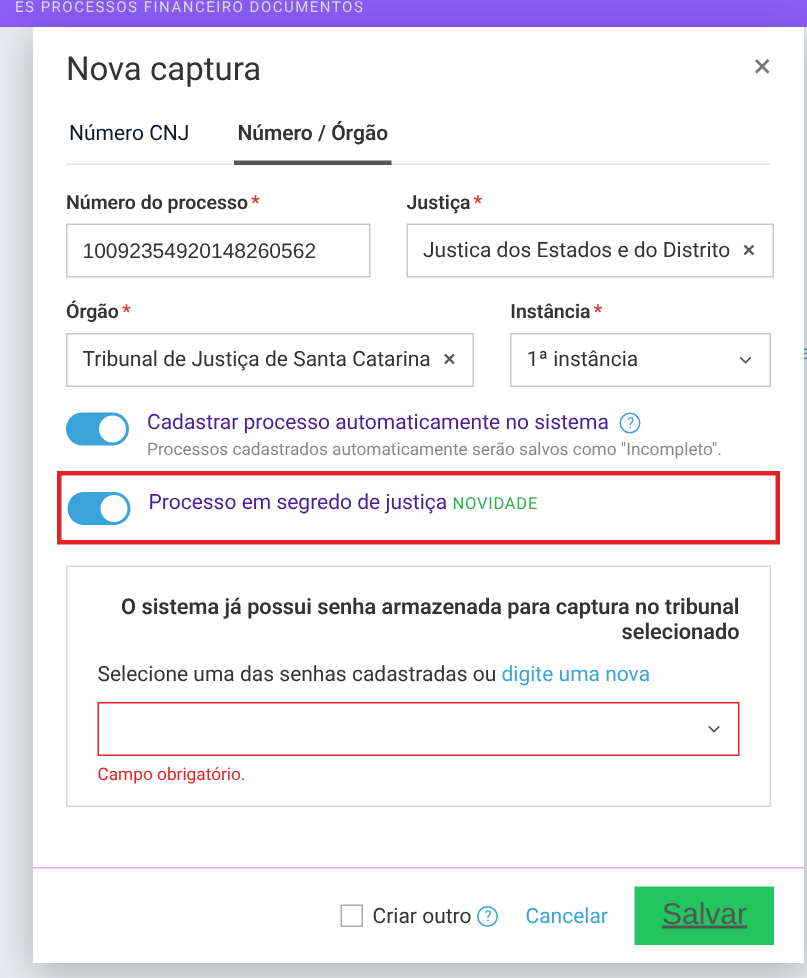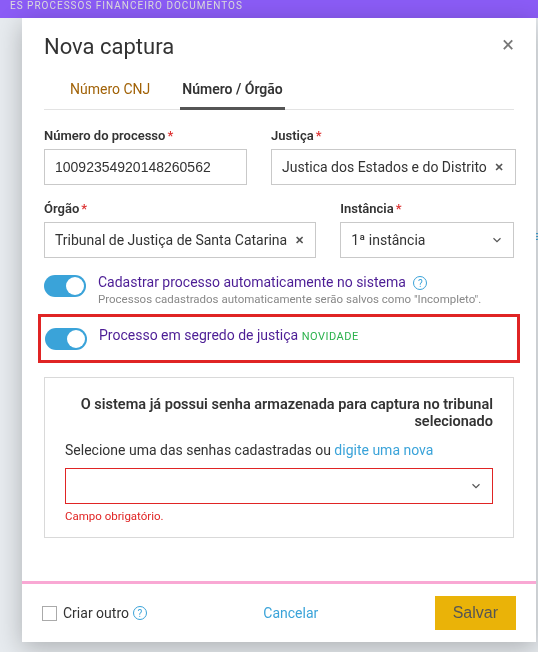--- a/index.html
+++ b/index.html
@@ -66,22 +66,21 @@
     gap: 28px;
     border-bottom: 1px solid #e3e3e3;
     margin-bottom: 18px;
   }
   .tab {
     padding: 10px 2px;
     font-size: 14px;
     cursor: pointer;
   }
   .tab.inactive {
-    color: #a16207;
-    margin-left: 24px;
+    color: #0f172a;
   }
   .tab.active {
     color: #333;
     font-weight: 600;
     border-bottom: 3px solid #555;
     margin-bottom: -1px;
   }
 
   .row2 {
     display: flex;
@@ -210,25 +209,25 @@
   .error-select {
     border: 1px solid #e02424;
   }
   .error-text {
     color: #e02424;
     font-size: 11.5px;
     margin-top: 5px;
   }
 
   .modal-footer {
-    border-top: 3px solid #f9a8d4;
+    border-top: 1px solid #f9a8d4;
     padding: 12px 20px;
     display: flex;
     align-items: center;
-    justify-content: space-between;
+    justify-content: flex-end;
     gap: 18px;
   }
   .checkbox {
     width: 15px; height: 15px;
     border: 1px solid #aaa;
     background: #fff;
     display: inline-block;
     margin-right: 6px;
     vertical-align: middle;
     cursor: pointer;
@@ -237,26 +236,27 @@
     font-size: 14px;
     color: #333;
     display: flex;
     align-items: center;
   }
   .btn-cancel {
     color: #3aa3d9;
     cursor: pointer;
   }
   .btn-save {
-    background: #eab308;
+    background: #22c55e;
     color: #555;
     padding: 8px 18px;
     border: none;
-    font-size: 16px;
-    cursor: pointer;
+    font-size: 20px;
+    cursor: pointer;
+    text-decoration: underline;
   }
   .bg-link {
     position: absolute;
     right: -7px;
     top: 228px;
     color: #3aa3d9;
     font-size: 13px;
   }
 </style>
 </head>

